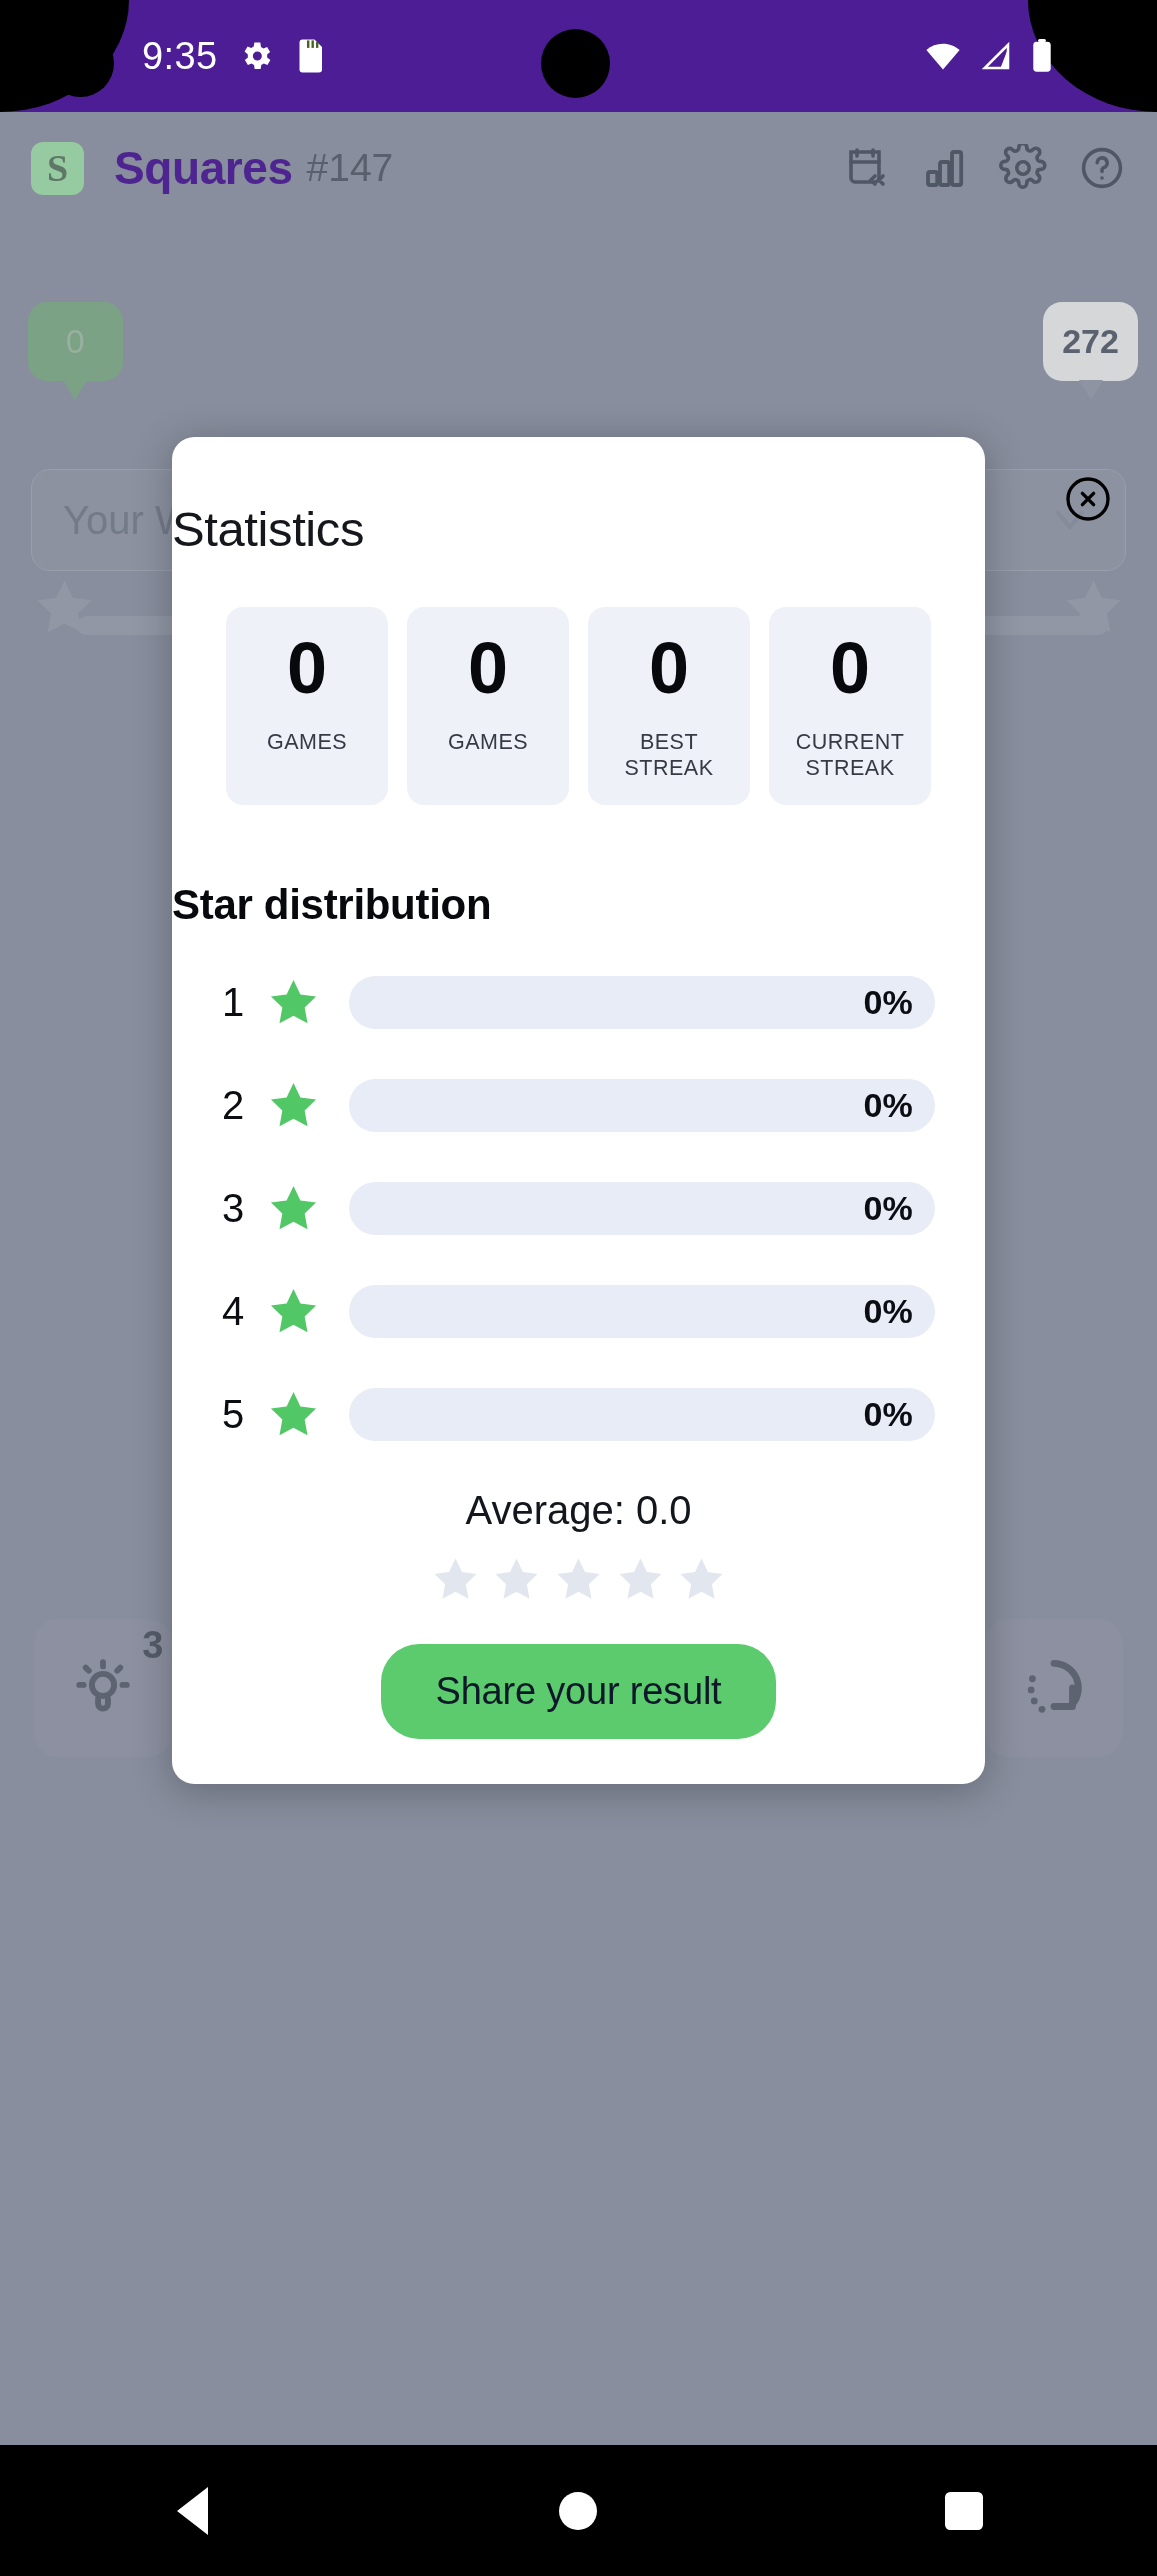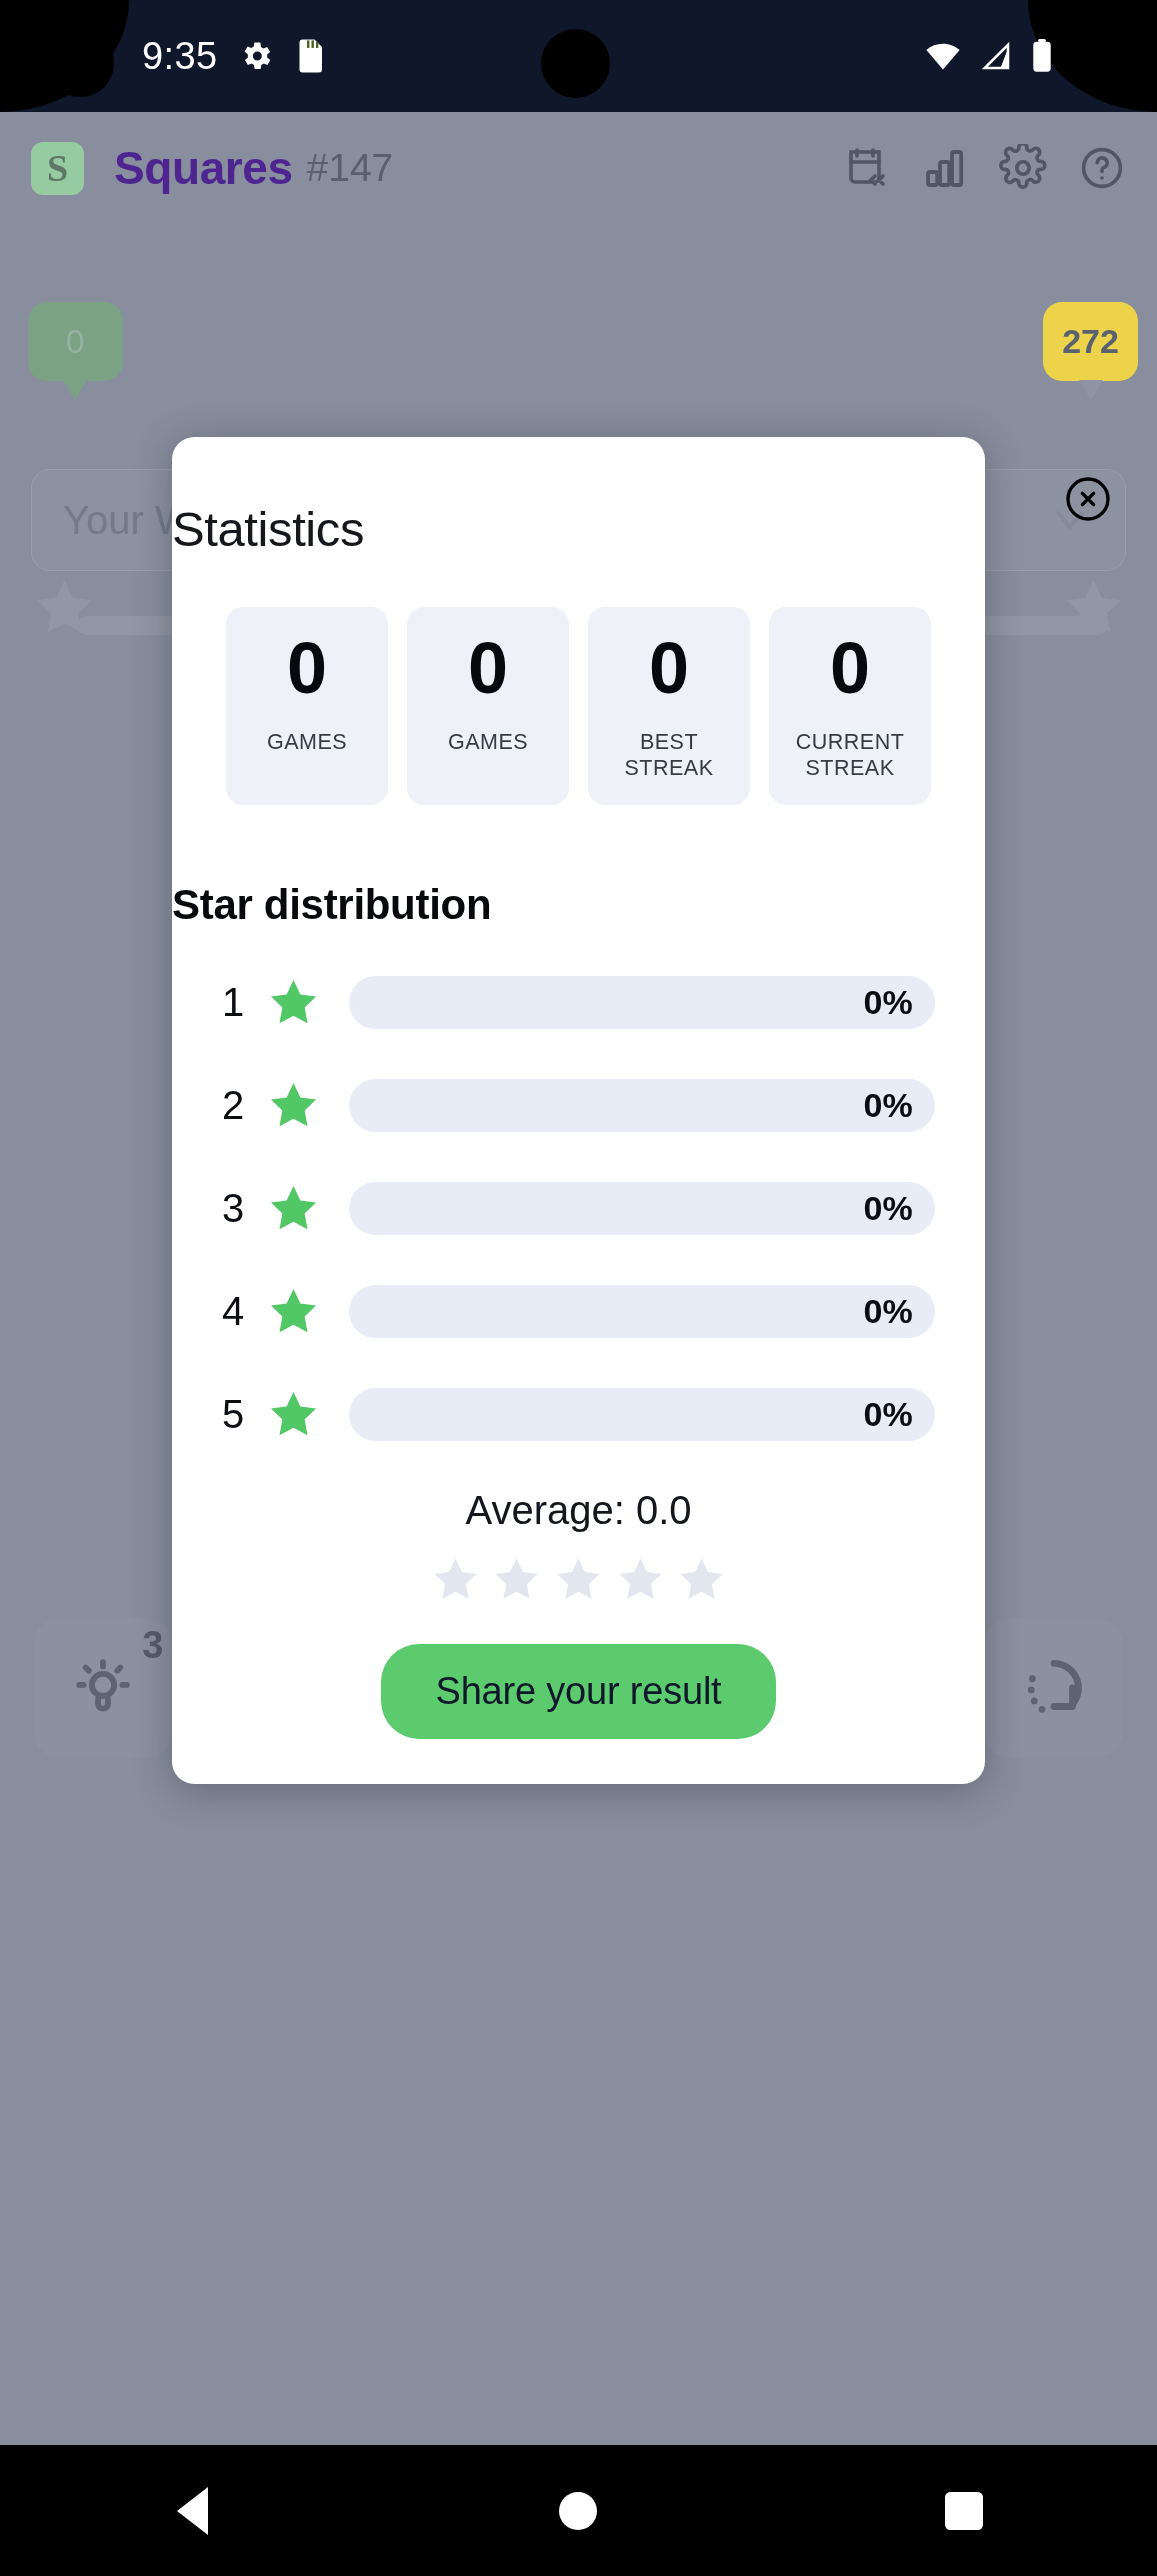--- a/index.html
+++ b/index.html
@@ -7,21 +7,21 @@
     width: 1157px; height: 2576px;
     background: #000;
     font-family: "Liberation Sans", sans-serif;
     overflow: hidden;
   }
   .phone { position: relative; width: 1157px; height: 2576px; background: #8e93a3; }
 
   
   .statusbar {
     position: absolute; top: 0; left: 0; width: 1157px; height: 112px;
-    background: #0f172a; color: #fff;
+    background: #4c1d95; color: #fff;
     display: flex; align-items: center; padding: 16px 34px;
     z-index: 5;
   }
   .sb-notch-l, .sb-notch-r {
     position: absolute; top: 0; background: #000;
   }
   .sb-notch-l { left: 0;  width: 129px; height: 112px; border-bottom-right-radius: 129px 112px; }
   .sb-notch-r { right: 0; width: 129px; height: 112px; border-bottom-left-radius: 129px 112px; }
   .sb-punch {
     position: absolute; top: 30px; left: 47px;
@@ -64,21 +64,21 @@
     display: flex; align-items: center; justify-content: center;
     font-size: 34px; color: #8b909f;
   }
   .badge::after {
     content: ""; position: absolute; bottom: -19px; left: 50%; margin-left: -12px;
     border-left: 12px solid transparent; border-right: 12px solid transparent;
     border-top: 20.7px solid currentColor;
   }
   .badge-left  { left: 27.6px;  top: 26px; background: #7faa88; color: #7faa88; }
   .badge-left span { color: #9fb9a6; }
-  .badge-right { right: 19px; top: 26px; background: #fde047; color: #959aa9; align-items: center; }
+  .badge-right { right: 19px; top: 26px; background: #e5e5e5; color: #959aa9; align-items: center; }
   .badge-right span { color: #5c6270; font-weight: 600; }
 
   .track {
     position: absolute; top: 340px; left: 77px; width: 1031px; height: 19px;
     background: #989dac; border-radius: 9.5px;
   }
   .milestone {
     position: absolute; top: 297px; width: 69px; height: 69px; color: #989dac;
   }
   .milestone svg { width: 100%; height: 100%; display: block; }

